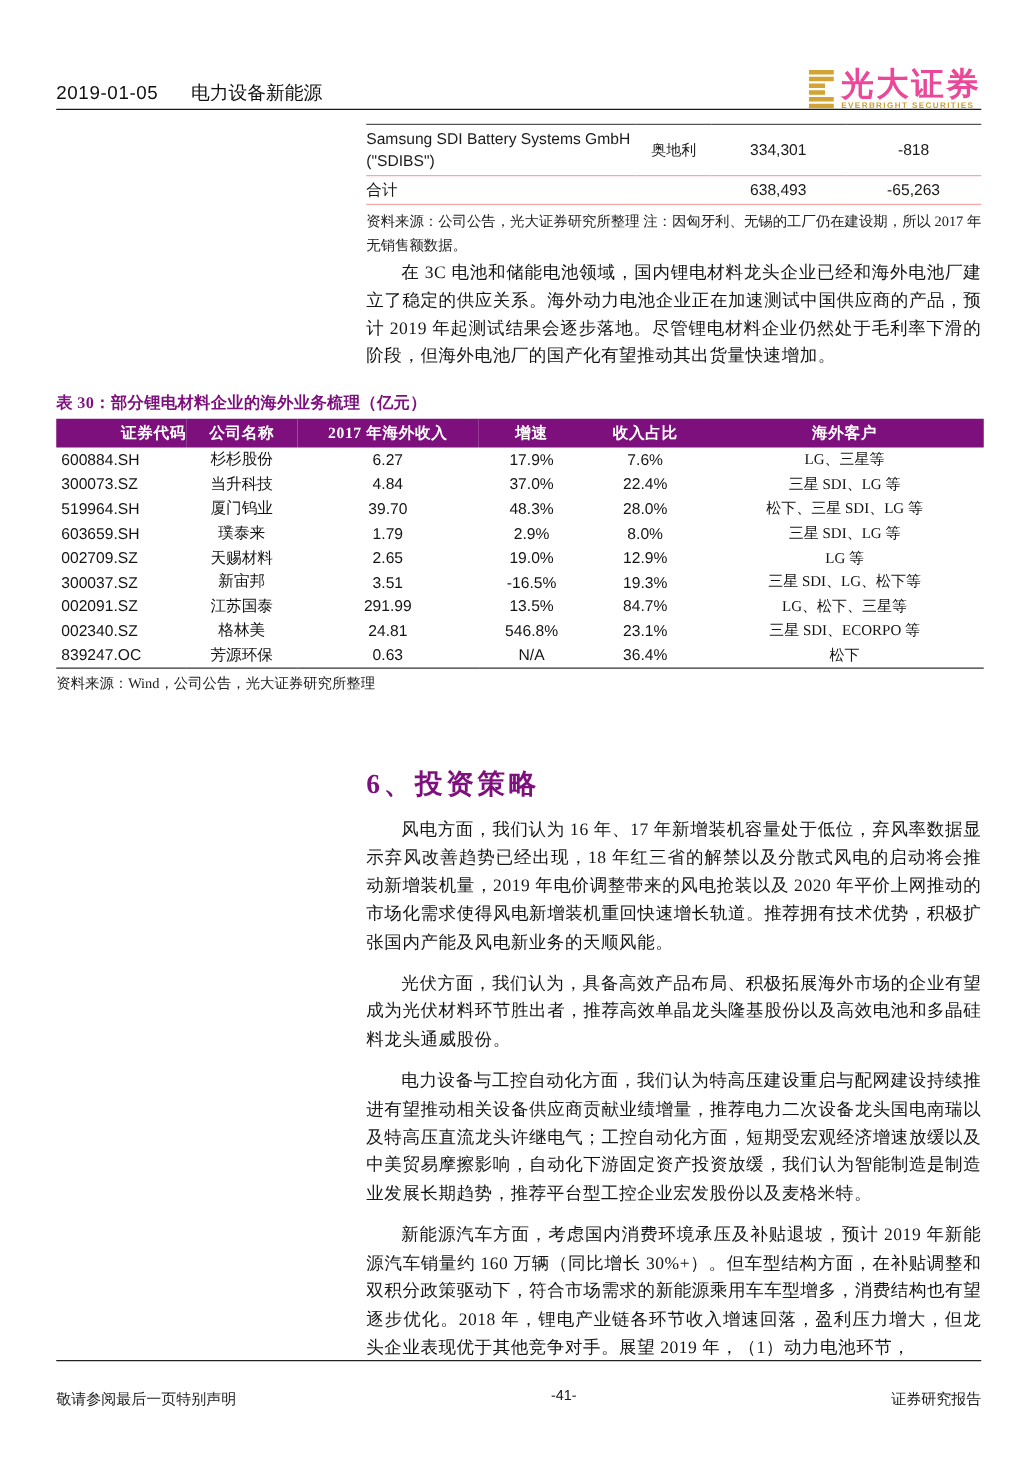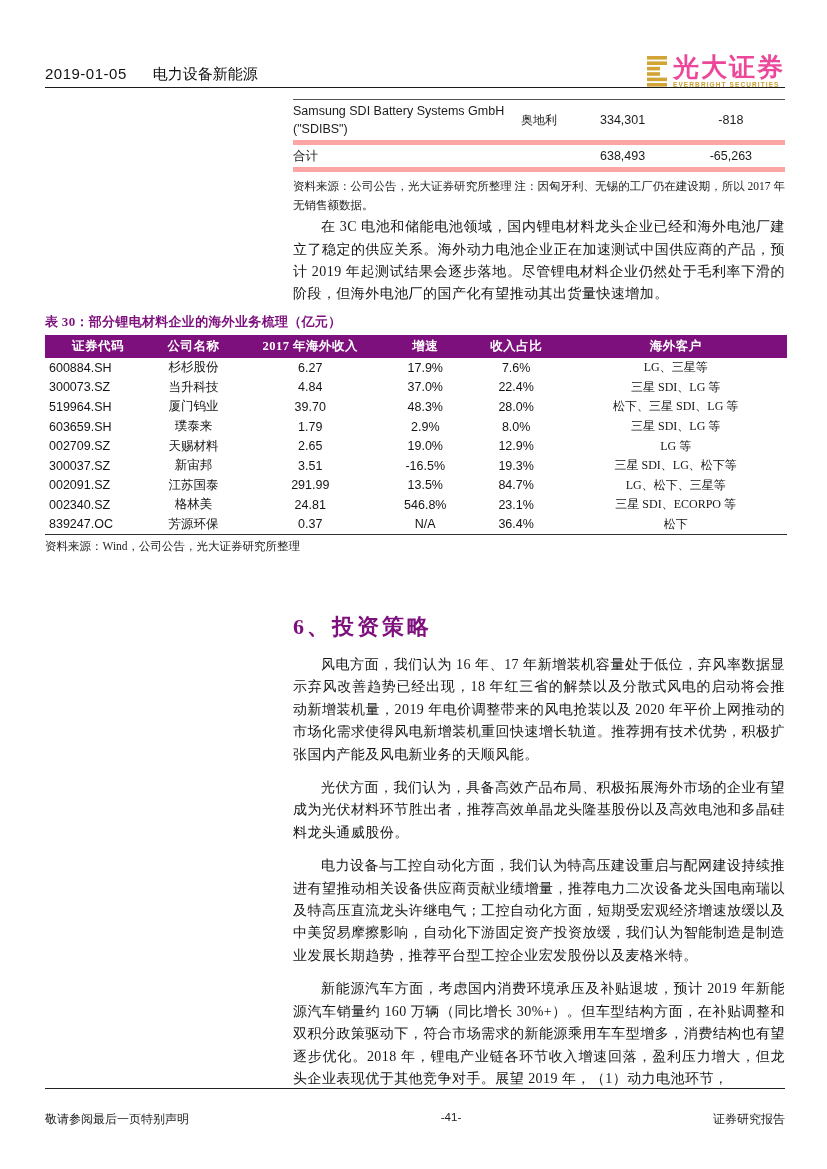--- a/index.html
+++ b/index.html
@@ -19,40 +19,40 @@
   .logo-mark { width:21px; height:31px; display:block; }
   .logo-text { display:flex; flex-direction:column; align-items:flex-start; }
   .logo-cn { font-size:26px; line-height:24px; font-weight:bold; color:#ec4899;
     font-family:"Liberation Serif","DejaVu Serif",serif; letter-spacing:2px; }
   .logo-en { font-size:6.5px; letter-spacing:1.1px; color:#c9a02f;
     font-family:"Liberation Sans","DejaVu Sans",sans-serif; font-weight:bold; margin-top:1px; }
   
   .topcol { position:absolute; left:293px; top:99px; width:492px; }
   table { border-collapse:collapse; width:100%; }
   .toptable { border-top:1px solid #555; }
-  .toptable tr { border-bottom:5px solid #fca5a5; }
+  .toptable tr { border-bottom:1px solid #fca5a5; }
   .toptable td { font-size:12.5px; vertical-align:middle; padding:2px 0; }
   .toptable .col-name { width:44%; text-align:left;
     font-family:"Liberation Sans","DejaVu Sans",sans-serif; line-height:1.45; }
   .toptable .col-country { width:12%; text-align:center; font-size:12px; }
   .toptable .col-sales { width:22%; text-align:center;
     font-family:"Liberation Sans","DejaVu Sans",sans-serif; }
   .toptable .col-profit { width:22%; text-align:center;
     font-family:"Liberation Sans","DejaVu Sans",sans-serif; }
   .toptable tr:last-child .col-name { font-family:"Liberation Serif","DejaVu Serif",serif; }
   .src-note { margin-top:5px; font-size:11.5px; line-height:1.6; color:#222; text-align:justify; }
   .para-3c { margin-top:2px; }
   .para { font-size:14px; line-height:22.4px; letter-spacing:0.45px;
     text-align:justify; text-indent:2em; color:#161616; }
   
   .t30 { position:absolute; left:45px; top:313px; width:742px; }
   .t30-title { font-size:13px; font-weight:bold; color:#7d107d; margin-bottom:4px; letter-spacing:0.3px; }
   .t30 table thead th { background:#7d107d; color:#ffffff; font-size:12.5px; font-weight:bold;
     height:23px; text-align:center; letter-spacing:0.5px; }
-  .t30 table thead th:first-child { text-align:center; padding-left:2px;margin-left:36px; }
+  .t30 table thead th:first-child { text-align:right; padding-left:2px;margin-left:36px; }
   .t30 table { border-bottom:1px solid #333; }
   .t30 td { height:19.6px; font-size:12.5px; text-align:center; vertical-align:middle; color:#141414; }
   .t30 .col-code { width:14%; text-align:left; padding-left:4px;
     font-family:"Liberation Sans","DejaVu Sans",sans-serif; }
   .t30 .col-name { width:12%; }
   .t30 .col-revenue { width:19.5%; font-family:"Liberation Sans","DejaVu Sans",sans-serif; }
   .t30 .col-growth { width:11.5%; font-family:"Liberation Sans","DejaVu Sans",sans-serif; }
   .t30 .col-share { width:13%; font-family:"Liberation Sans","DejaVu Sans",sans-serif; }
   .t30 .col-customers { width:30%; font-size:12px; }
   .t30-source { margin-top:4px; font-size:11.5px; color:#222; }
@@ -188,21 +188,21 @@
             <td class="col-code">002340.SZ</td>
             <td class="col-name">格林美</td>
             <td class="col-revenue">24.81</td>
             <td class="col-growth">546.8%</td>
             <td class="col-share">23.1%</td>
             <td class="col-customers">三星 SDI、ECORPO 等</td>
           </tr>
           <tr>
             <td class="col-code">839247.OC</td>
             <td class="col-name">芳源环保</td>
-            <td class="col-revenue">0.37</td>
+            <td class="col-revenue">0.63</td>
             <td class="col-growth">N/A</td>
             <td class="col-share">36.4%</td>
             <td class="col-customers">松下</td>
           </tr>
         </tbody>
     </table>
     <div class="t30-source">资料来源：Wind，公司公告，光大证券研究所整理</div>
   </div>
 
   <div class="section6">

